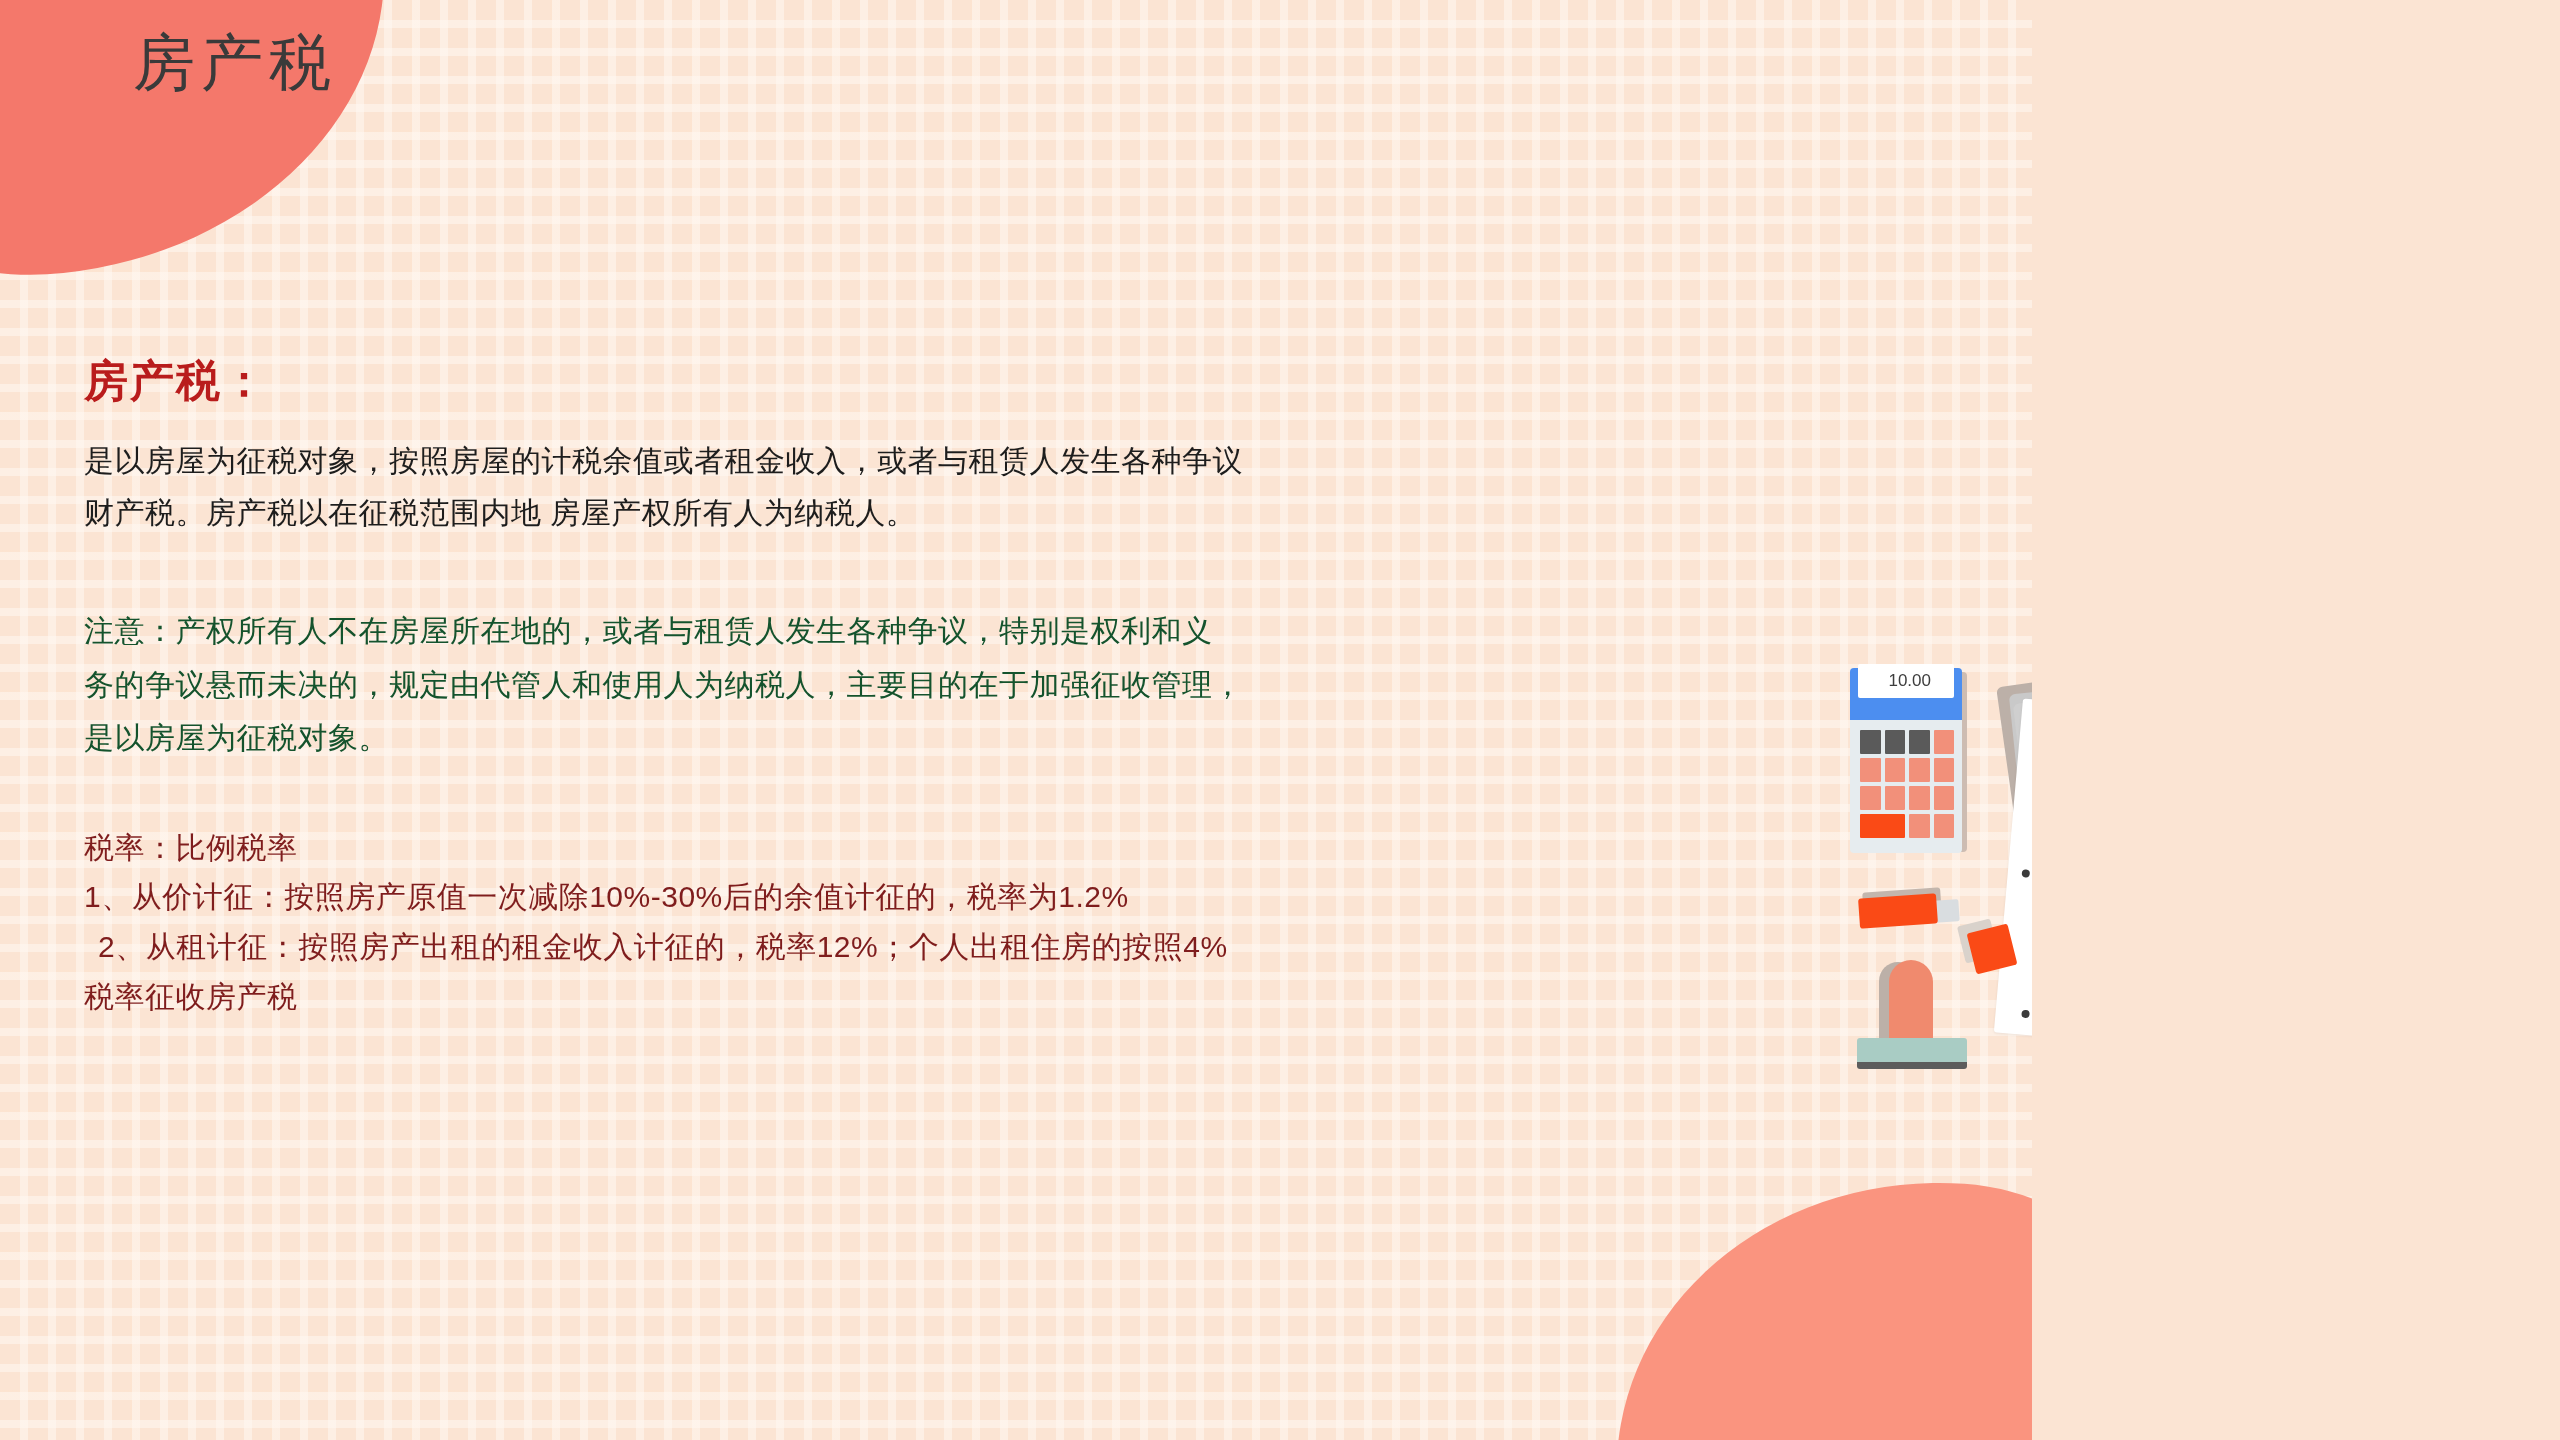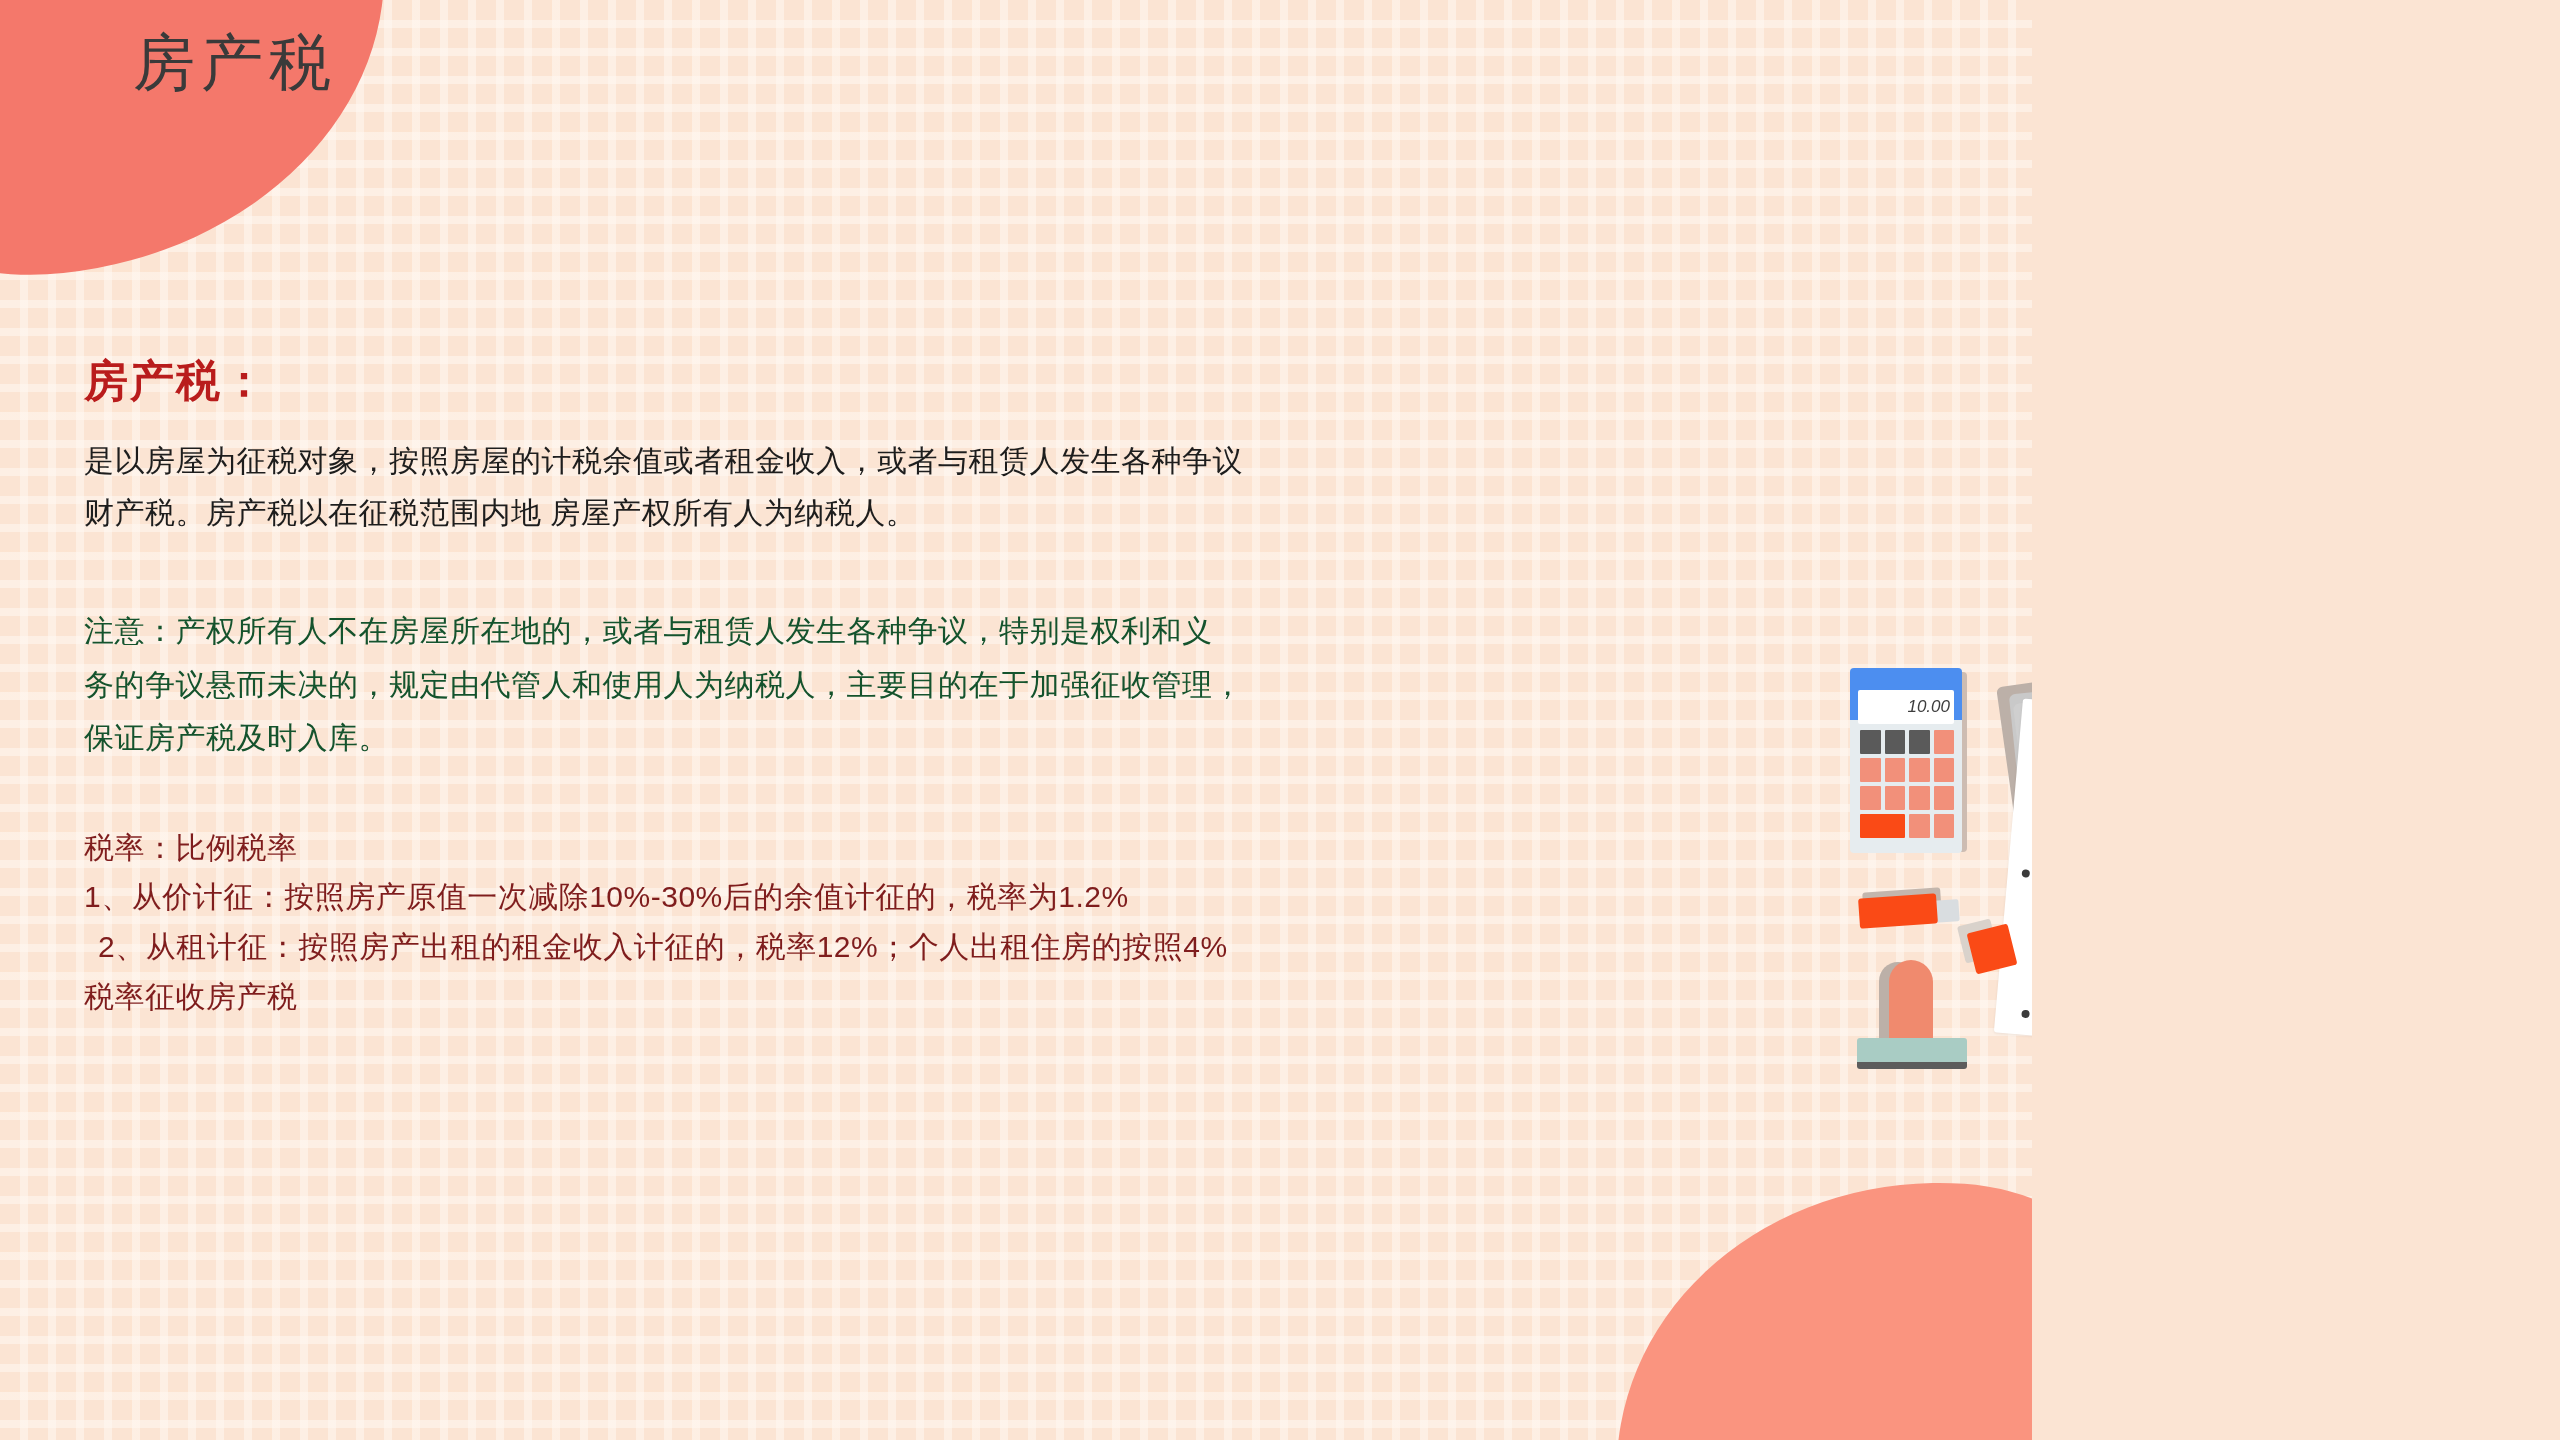--- a/index.html
+++ b/index.html
@@ -102,23 +102,23 @@
   #illustration{
     position:absolute; left:1845px; top:660px;
     width:640px; height:420px;
   }
   #illustration > *{ position:absolute; }
 
   
   .calc-shadow{ left:12px; top:12px; width:110px; height:180px; background:#cdbcb2; border-radius:4px;}
   .calc-body{ left:5px; top:8px; width:112px; height:185px; background:#e6ecef; border-radius:4px;}
   .calc-head{ left:5px; top:8px; width:112px; height:52px; background:#4c8ef0; border-radius:4px 4px 0 0;}
-  .calc-screen{ left:13px; top:30px; width:96px; height:34px; background:#ffffff; border-radius:2px;
-                display:flex; align-items:center; justify-content:flex-end; padding-right:4px;
-                font-size:17px; color:#3d3d3d; font-family:"Liberation Sans",sans-serif;font-style:italic;}
+  .calc-screen{ left:13px; top:4px; width:96px; height:34px; background:#ffffff; border-radius:2px;
+                display:flex; align-items:center; justify-content:flex-end; padding-right:23px;
+                font-size:17px; color:#3d3d3d; font-family:"Liberation Sans",sans-serif;}
   .calc-keys{ left:15px; top:70px; width:94px; height:108px;
               display:grid; grid-template-columns:repeat(4,1fr); grid-template-rows:repeat(4,1fr);
               gap:4px 4px; }
   .key{ background:#f2907a; border-radius:1px;}
   .key.dark{ background:#5a5a5a;}
   .key.red{ background:#fa4a16; grid-column:span 2;}
 
   
   .clip-back{ left:173px; top:10px; width:230px; height:330px; background:#bcb0a8; border-radius:6px;
               transform:rotate(-8deg);}
@@ -206,21 +206,21 @@
     <div class="definition-block">
       <div class="para">是以房屋为征税对象，按照房屋的计税余值或者租金收入，或者与租赁人发生各种争议</div>
       <div class="para">财产税。房产税以在征税范围内地 房屋产权所有人为纳税人。</div>
     </div>
 
     <div class="gap-lg"></div>
 
     <div class="note-block">
       <div class="para orange">注意：产权所有人不在房屋所在地的，或者与租赁人发生各种争议，特别是权利和义</div>
       <div class="para orange">务的争议悬而未决的，规定由代管人和使用人为纳税人，主要目的在于加强征收管理，</div>
-      <div class="para orange">保证房产税及时入库。</div>
+      <div class="para orange">是以房屋为征税对象。</div>
     </div>
 
     <div class="gap-md"></div>
 
     <div class="rates-block">
       <div class="rate-line">税率：比例税率</div>
       <div class="rate-line">1、从价计征：按照房产原值一次减除10%-30%后的余值计征的，税率为1.2%</div>
       <div class="rate-line indent"> 2、从租计征：按照房产出租的租金收入计征的，税率12%；个人出租住房的按照4%</div>
       <div class="rate-line">税率征收房产税</div>
     </div>

